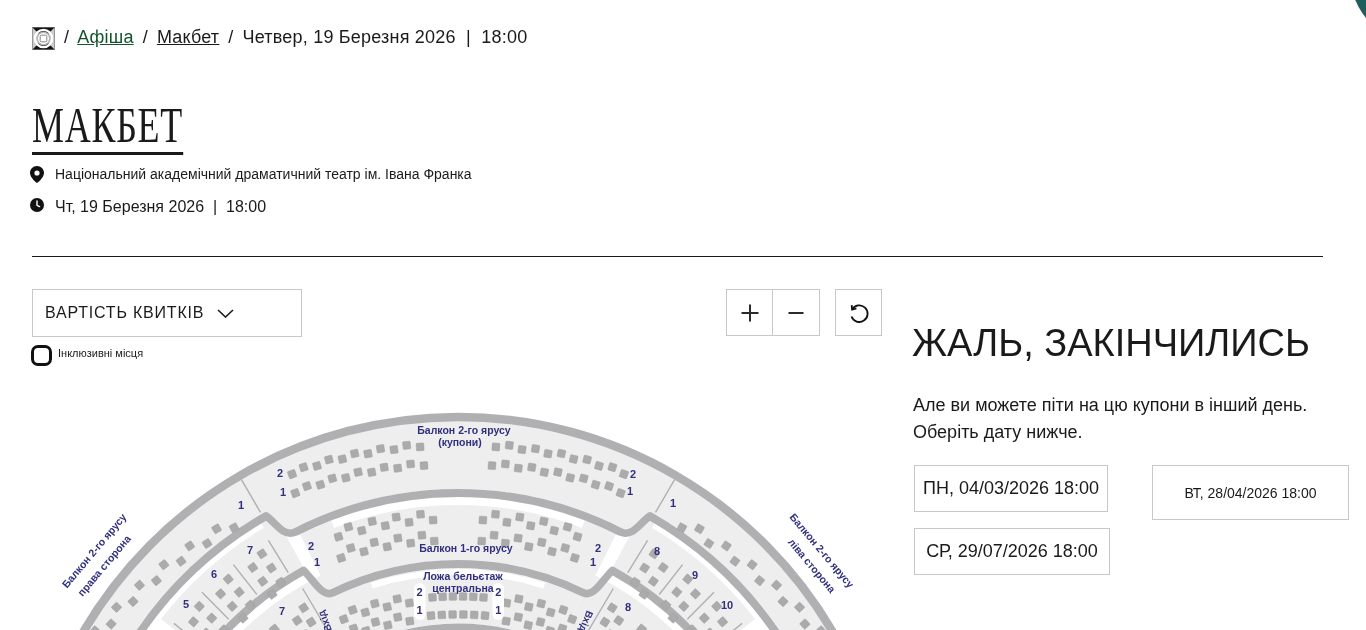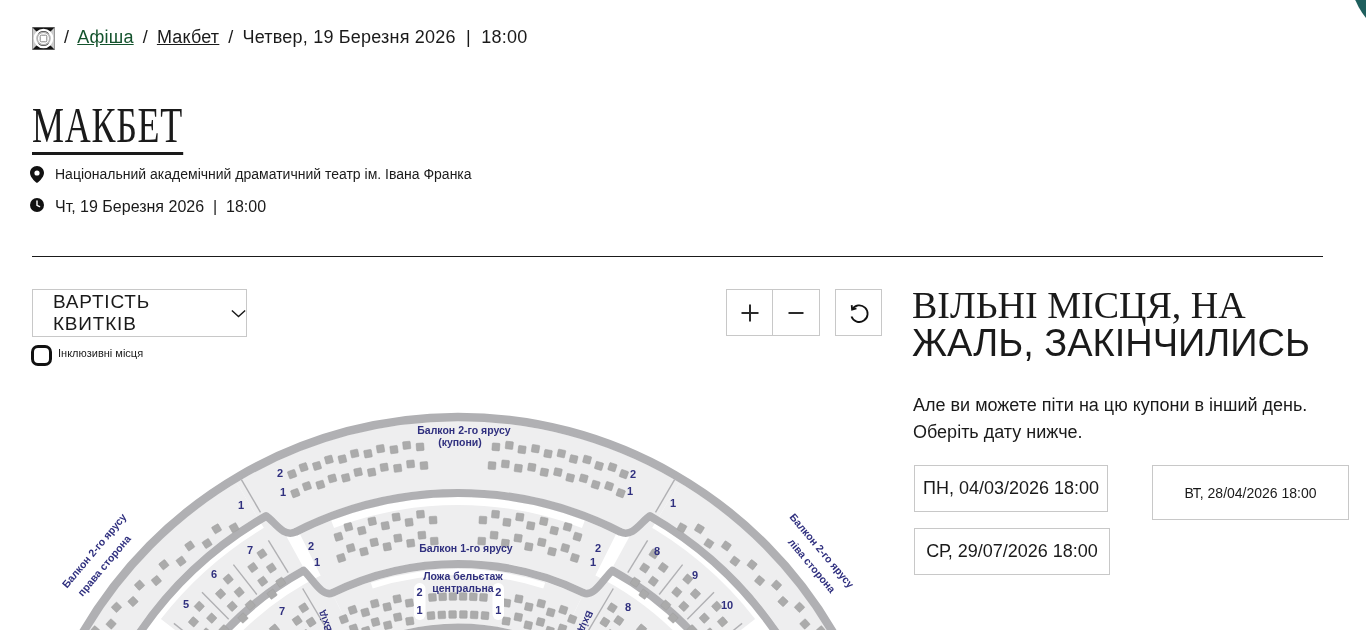--- a/index.html
+++ b/index.html
@@ -37,21 +37,21 @@
 
   <svg class="abs" style="left:30px;top:198px" width="14" height="14" viewBox="0 0 14 14">
     <circle cx="7" cy="7" r="7" fill="#111"></circle>
     <path d="M7 3 V7.4 L9.6 8.6" stroke="#fff" stroke-width="1.4" fill="none" stroke-linecap="round"></path>
   </svg>
 
   <div class="abs" style="left:55px;top:198px;font-size:16px">Чт, 19 Березня 2026&nbsp;&nbsp;|&nbsp;&nbsp;18:00</div>
 
   <div class="abs" style="left:32px;top:256px;width:1291px;height:1px;background:#1a1a1a"></div>
 
-  <div class="abs" style="left:32px;top:289px;width:215px;height:48px;border:1px solid #c8c8c8;display:flex;align-items:center;padding-left:20px;font-size:19px;letter-spacing:0.8px">ВАРТІСТЬ КВИТКІВ
+  <div class="abs" style="left:32px;top:289px;width:270px;height:48px;border:1px solid #c8c8c8;display:flex;align-items:center;padding-left:12px;font-size:16px;letter-spacing:0.8px">ВАРТІСТЬ КВИТКІВ
     
     <svg style="margin-left:13px" width="17" height="9" viewBox="0 0 17 9">
         <path d="M1 1 L8.5 8 L16 1" stroke="#1a1a1a" stroke-width="1.6" fill="none"></path>
       </svg>
   </div>
 
   <div class="abs" style="left:31px;top:345px;width:21px;height:21px;border:3px solid #111;border-radius:7px"></div>
 
   <div class="abs" style="left:58px;top:347px;font-size:11px">Інклюзивні місця</div>
 
@@ -70,21 +70,20 @@
     </div>
   </div>
 
   <div class="abs" style="left:835px;top:289px;width:47px;height:47px;border:1px solid #c8c8c8;display:flex;align-items:center;justify-content:center">
     <svg width="24" height="24" viewBox="0 0 24 24">
       <path d="M4.5 15.5 A 8.3 8.3 0 1 0 5.1 8.55" stroke="#111" stroke-width="1.8" fill="none"></path>
       <path d="M4.7 4.05 L5.1 8.55 L9.45 7.4" stroke="#111" stroke-width="1.8" fill="none"></path>
     </svg>
   </div>
 
-  <div class="abs" style="left:912px;top:280px;font-family:'Liberation Serif',serif;font-size:38px;line-height:50px;letter-spacing:0px;white-space:nowrap">ВІЛЬНІ МІСЦЯ, НА</div>
 
   <div class="abs" style="left:912px;top:318px;font-family:Liberation Sans, sans-serif;font-size:38px;line-height:50px;letter-spacing:0px;white-space:nowrap">ЖАЛЬ, ЗАКІНЧИЛИСЬ</div>
 
   <div class="abs" style="left:913px;top:392px;width:430px;font-size:18px;line-height:27px">Але ви можете піти на цю купони в інший день. Оберіть дату нижче.</div>
 
   <div class="abs" style="left:914px;top:465px;width:194px;height:47px;border:1px solid #c8c8c8;display:flex;align-items:center;justify-content:center;font-size:18px">ПН, 04/03/2026 18:00</div>
 
   <div class="abs" style="left:1152px;top:465px;width:197px;height:55px;border:1px solid #c8c8c8;display:flex;align-items:center;justify-content:center;font-size:14px">ВТ, 28/04/2026 18:00</div>
 
   <div class="abs" style="left:914px;top:528px;width:196px;height:47px;border:1px solid #c8c8c8;display:flex;align-items:center;justify-content:center;font-size:18px">СР, 29/07/2026 18:00</div>

